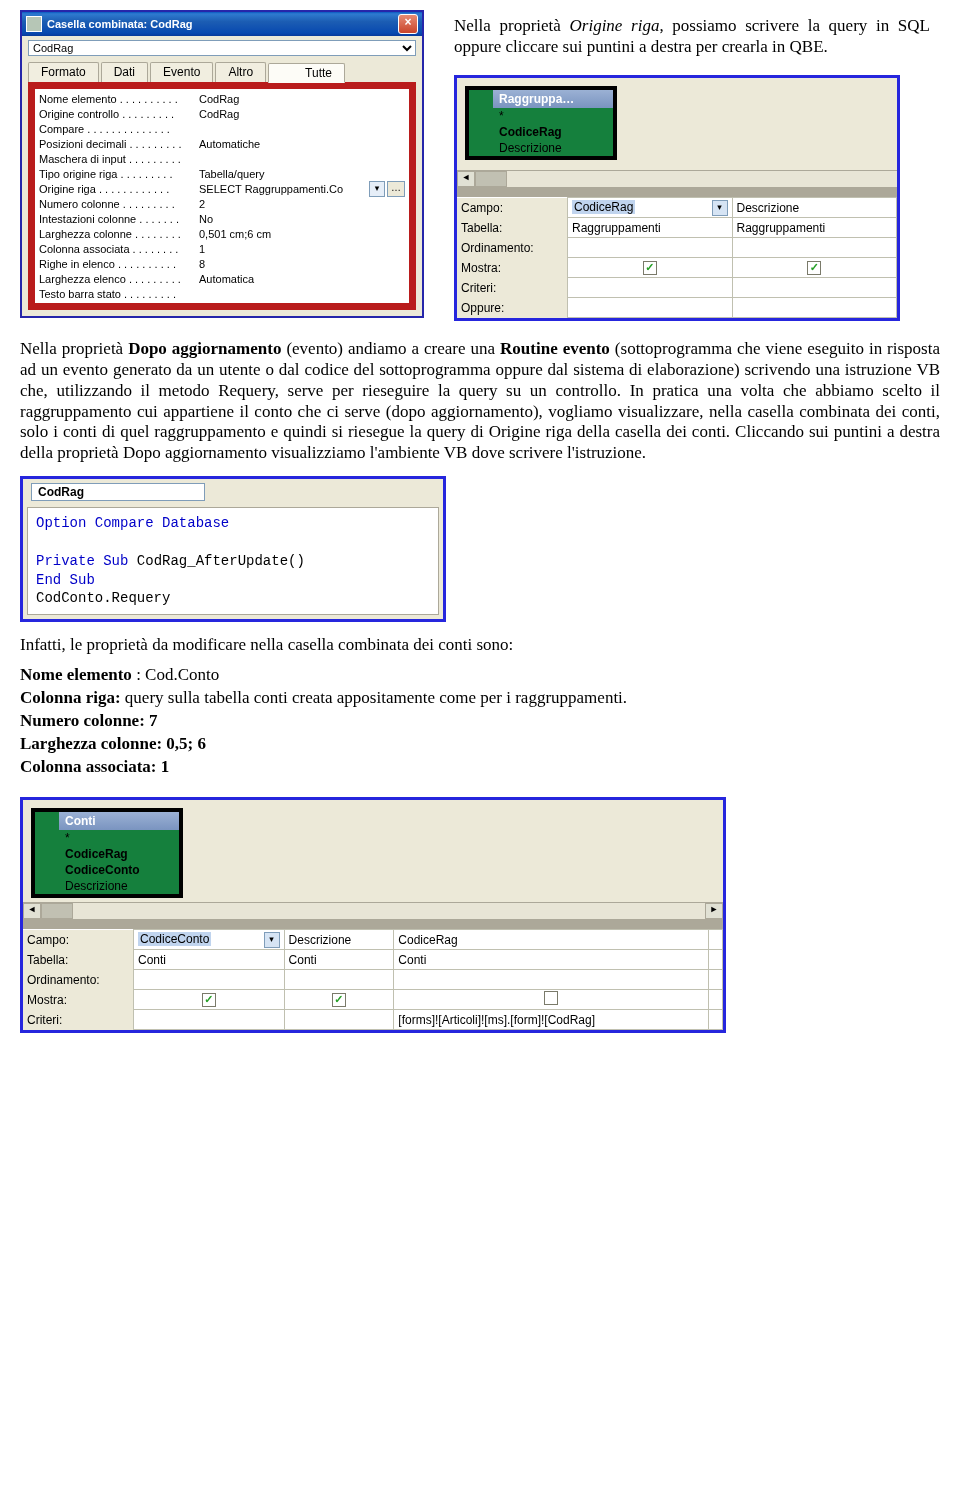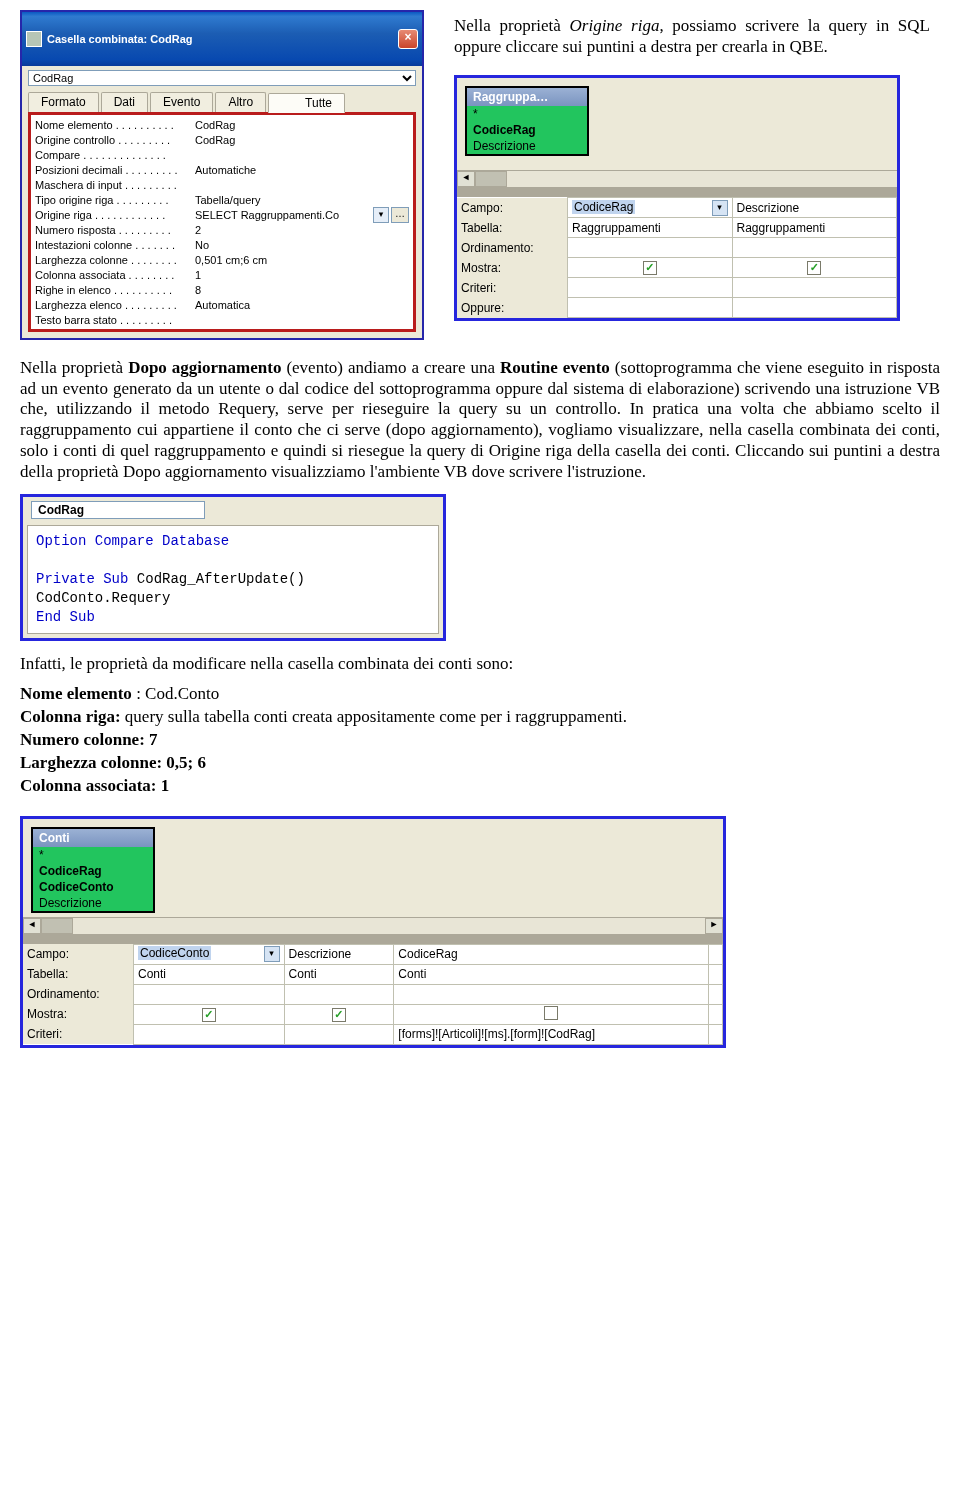--- a/index.html
+++ b/index.html
@@ -16,21 +16,21 @@
     border: 2px solid #2626aa;
     background: #ece9d8;
     font-family: Tahoma, sans-serif;
     font-size: 11px;
     width: 400px;
   }
   .titlebar {
     background: linear-gradient(to bottom, #3a6ea5 0%, #2e5f9e 50%, #3a6ea5 100%);
     background: linear-gradient(to bottom,#0a59c2 0%,#2f7bd0 8%,#1c5db3 40%,#0849b0 88%,#083a9a 100%);
     color: #fff;
-    padding: 18px 4px;
+    padding: 3px 4px;
     display: flex;
     align-items: center;
     font-weight: bold;
     height: 18px;
   }
   .titlebar .icon { width:14px; height:14px; background:#b6c6b6; margin-right:5px; border:1px solid #fff; }
   .titlebar .close {
     margin-left: auto;
     width: 18px; height: 18px;
     background: linear-gradient(#e78b74,#c9442a);
@@ -53,21 +53,21 @@
     border-radius: 2px 2px 0 0;
     cursor: pointer;
   }
   .tabs .tab.active {
     background: #fdfcf7;
     border-bottom: 1px solid #fdfcf7;
     position: relative; top:1px;padding-left:36px;
   }
   .prop-sheet {
     margin: 0 6px 6px 6px;
-    border: 3px solid #b91c1c;
+    border: 7px solid #b91c1c;
     background: #fff;
     padding: 2px;
   }
   .prop-sheet .line {
     display: flex;
     font-size: 11px;
     padding: 0 2px;
     height: 15px;
     align-items: center;
   }
@@ -86,25 +86,26 @@
     font-size: 11px;
     margin-top: 18px;
   }
   .qbe-table-area {
     background: #ece9d8;
     padding: 8px 8px 4px 8px;
     min-height: 80px;
     position:relative;
   }
   .qbe-field-table {
-    border: 2px solid #000000;
-    background: #22c55e;
+    border: 4px solid #000000;
+    background: #15803d;
     width: 120px;
     display:inline-block;
     vertical-align:top;
+    padding-left:24px;
   }
   .qbe-field-table .hdr {
     background: linear-gradient(#9bb1d4,#7a94c0);
     color:#fff; padding:2px 6px; font-weight:bold; font-size:12px;
   }
   .qbe-field-table .fld { padding:1px 6px; font-size:12px;}
   .qbe-field-table .fld.bold { font-weight:bold;}
   .hscroll { height:16px; background:#e8e5d6; border-top:1px solid #aca899; display:flex;}
   .hscroll .arr { width:16px;background:#e1e1d4;border:1px solid #aca899;text-align:center;font-size:9px;}
   .hscroll .thumb { width:30px;background:#c1c0b2;border:1px solid #aca899;margin:0;}
@@ -200,21 +201,21 @@
         </div>
         <div class="line">
           <span class="k">Origine riga . . . . . . . . . . . .</span>
           <span class="v">
             <span>SELECT Raggruppamenti.Co</span>
             <span class="dd">▾</span>
             <span class="btn">…</span>
           </span>
         </div>
         <div class="line">
-          <span class="k">Numero risposta . . . . . . . . .</span>
+          <span class="k">Numero colonne . . . . . . . . .</span>
           <span class="v">
             <span>2</span>
           </span>
         </div>
         <div class="line">
           <span class="k">Intestazioni colonne . . . . . . .</span>
           <span class="v">
             <span>No</span>
           </span>
         </div>
@@ -315,22 +316,22 @@
 </p>
 
 <div class="code-box">
   <div class="obj">
     <div class="objname">CodRag</div>
   </div>
   <div class="code">
     <div><span class="kw">Option Compare Database</span></div>
     <div>&nbsp;</div>
     <div><span class="kw">Private Sub </span><span>CodRag_AfterUpdate()</span></div>
+    <div><span class="kw">End Sub</span></div>
     <div>CodConto.Requery</div>
-    <div><span class="kw">End Sub</span></div>
   </div>
 </div>
 
 <p class="para2">Infatti, le proprietà da modificare nella casella combinata dei conti sono:</p>
 
 <p class="para2" style="line-height:1.35;">
   <span class="bold">Nome elemento</span><span> : Cod.Conto</span><br>
   <span class="bold">Colonna riga:</span><span> query sulla tabella conti creata appositamente come per i raggruppamenti.</span><br>
   <span class="bold">Numero colonne: 7</span><br>
   <span class="bold">Larghezza colonne: 0,5; 6</span><br>

